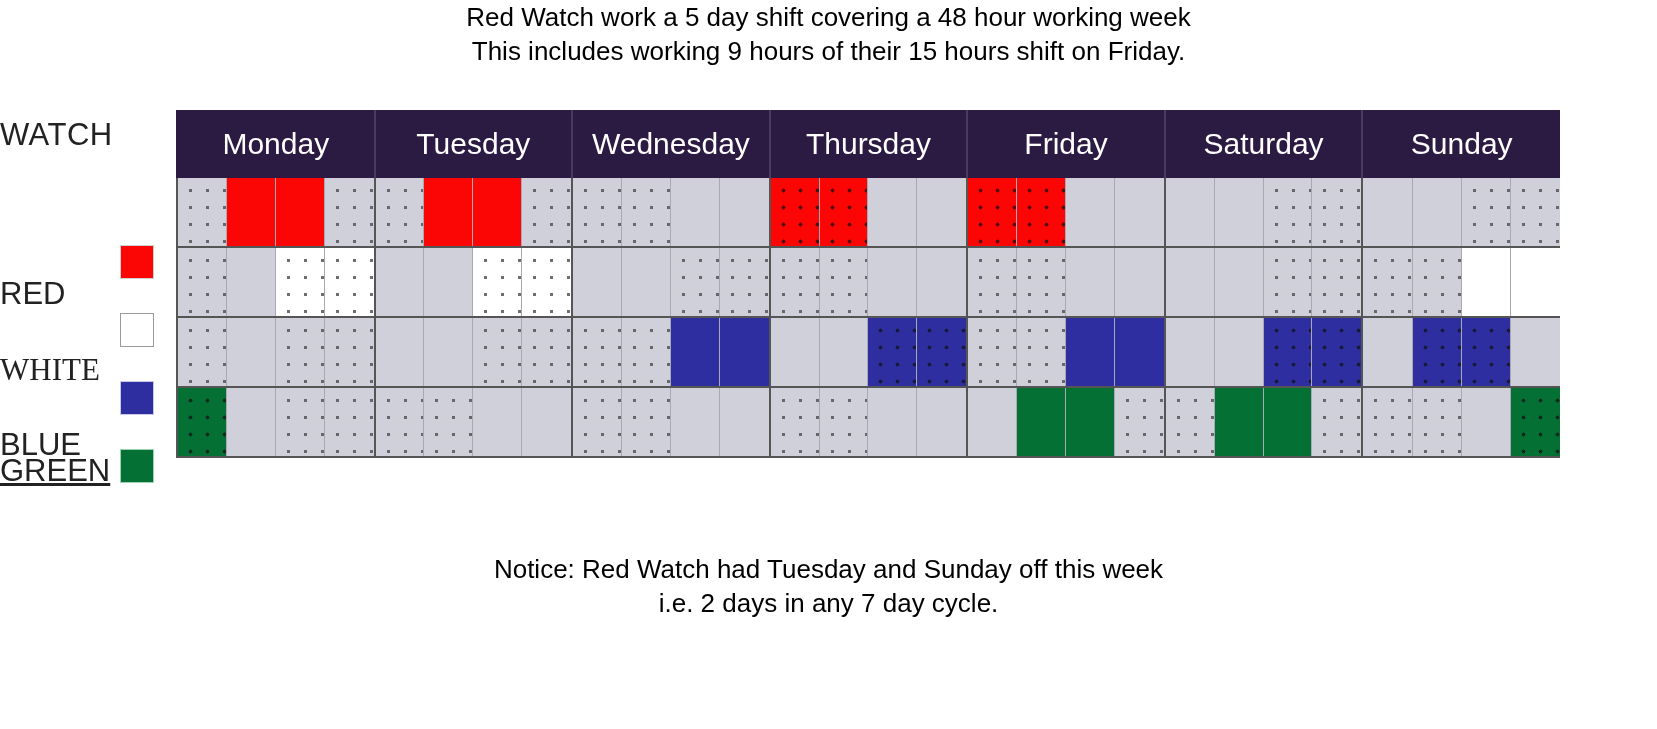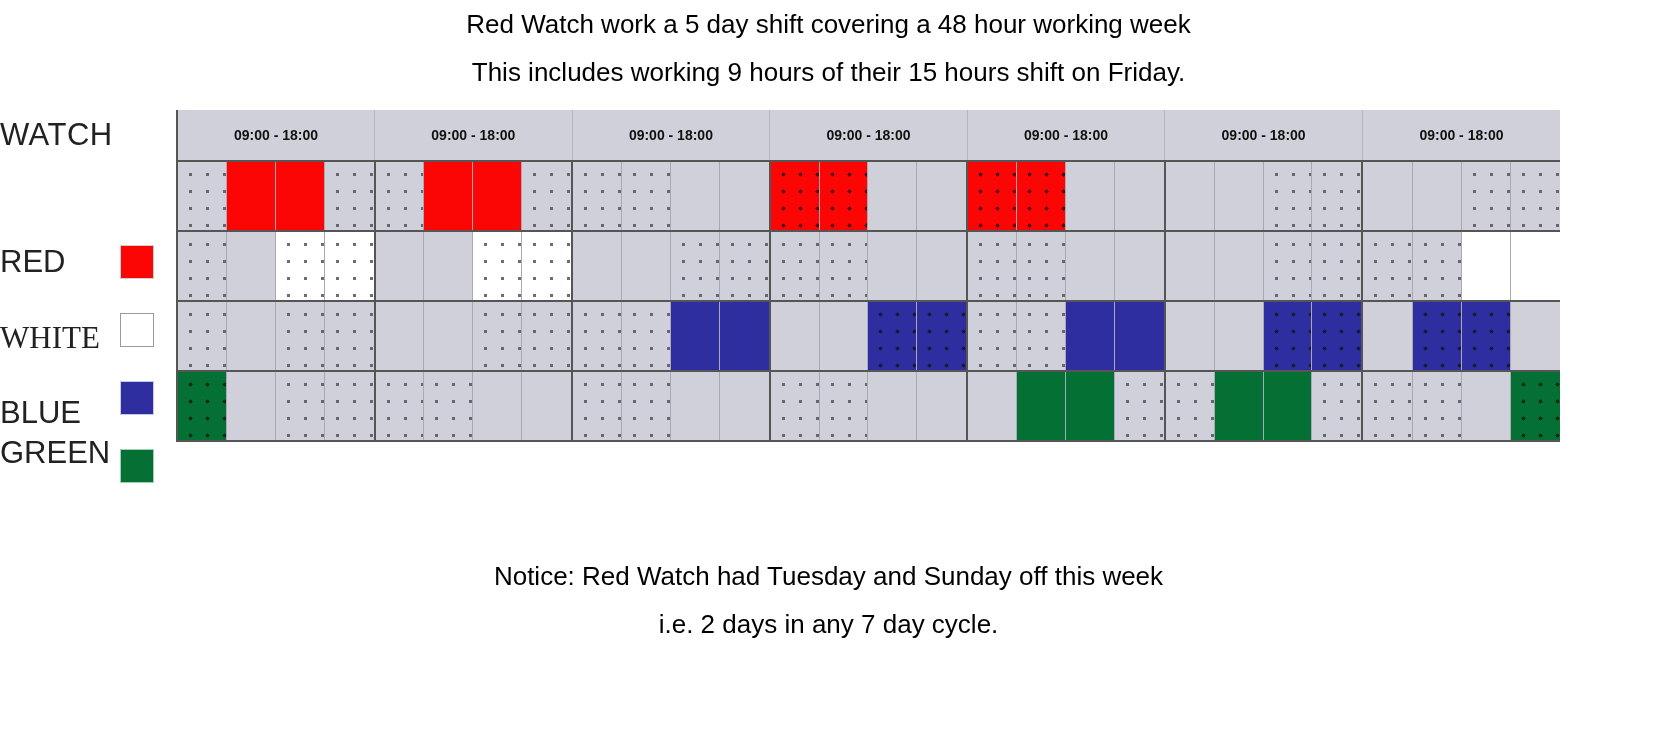--- a/index.html
+++ b/index.html
@@ -12,21 +12,21 @@
     overflow:hidden;
     position:relative;
   }
 
   
   .caption{
     position:absolute;
     left:0;width:1657px;
     text-align:center;
     font-size:26px;
-    line-height:48px;
+    line-height:34px;
     color:#000;
     white-space:pre-line;
   }
   #caption-top{top:0px;}
   #caption-bottom{top:552px;}
 
   
   #watch-heading{
     position:absolute;
     left:0px;top:117px;
@@ -35,20 +35,21 @@
     letter-spacing:0.5px;
   }
   .row-label{
     position:absolute;
     left:0px;
     font-size:31px;
     color:#222;
     height:30px;
     line-height:30px;
     white-space:nowrap;
+    margin-top:32px;
   }
   .swatch{
     position:absolute;
     left:120px;
     width:34px;height:34px;
     box-sizing:border-box;
   }
 
   
   #rota{
@@ -148,34 +149,34 @@
 
 <div id="watch-heading">WATCH</div>
 
 <div id="row-labels">
     <div class="row-label" style="top: 247px;">RED</div>
     <div class="swatch" style="top: 245px; background: rgb(251, 5, 5); border: 1px solid rgb(208, 208, 208);"></div>
     <div class="row-label" style="top: 323px; font-family: Liberation Serif, serif;">WHITE</div>
     <div class="swatch" style="top: 313px; background: rgb(255, 255, 255); border: 1px solid rgb(154, 154, 154);"></div>
     <div class="row-label" style="top: 398px;">BLUE</div>
     <div class="swatch" style="top: 381px; background: rgb(46, 46, 160); border: 1px solid rgb(200, 200, 232);"></div>
-    <div class="row-label" style="top: 438px;">GREEN</div>
+    <div class="row-label" style="top: 424px; text-decoration: underline;">GREEN</div>
     <div class="swatch" style="top: 449px; background: rgb(5, 112, 52); border: 1px solid rgb(159, 210, 180);"></div>
   </div>
 
 <table id="rota">
   <thead>
-    <tr id="time-header-row">
-        <td class="time-cell">09:00 - 18:00</td>
-        <td class="time-cell">09:00 - 18:00</td>
-        <td class="time-cell">09:00 - 18:00</td>
-        <td class="time-cell">09:00 - 18:00</td>
-        <td class="time-cell">09:00 - 18:00</td>
-        <td class="time-cell">09:00 - 18:00</td>
-        <td class="time-cell">09:00 - 18:00</td>
+    <tr id="day-header-row">
+        <th class="day-head">Monday</th>
+        <th class="day-head">Tuesday</th>
+        <th class="day-head">Wednesday</th>
+        <th class="day-head">Thursday</th>
+        <th class="day-head">Friday</th>
+        <th class="day-head">Saturday</th>
+        <th class="day-head">Sunday</th>
       </tr>
   </thead>
   <tbody id="rota-body">
       <tr class="shift-row">
         <td class="daycell">
           <div class="quads">
             <div class="q f-none dotted"></div>
             <div class="q f-red"></div>
             <div class="q f-red"></div>
             <div class="q f-none dotted"></div>

